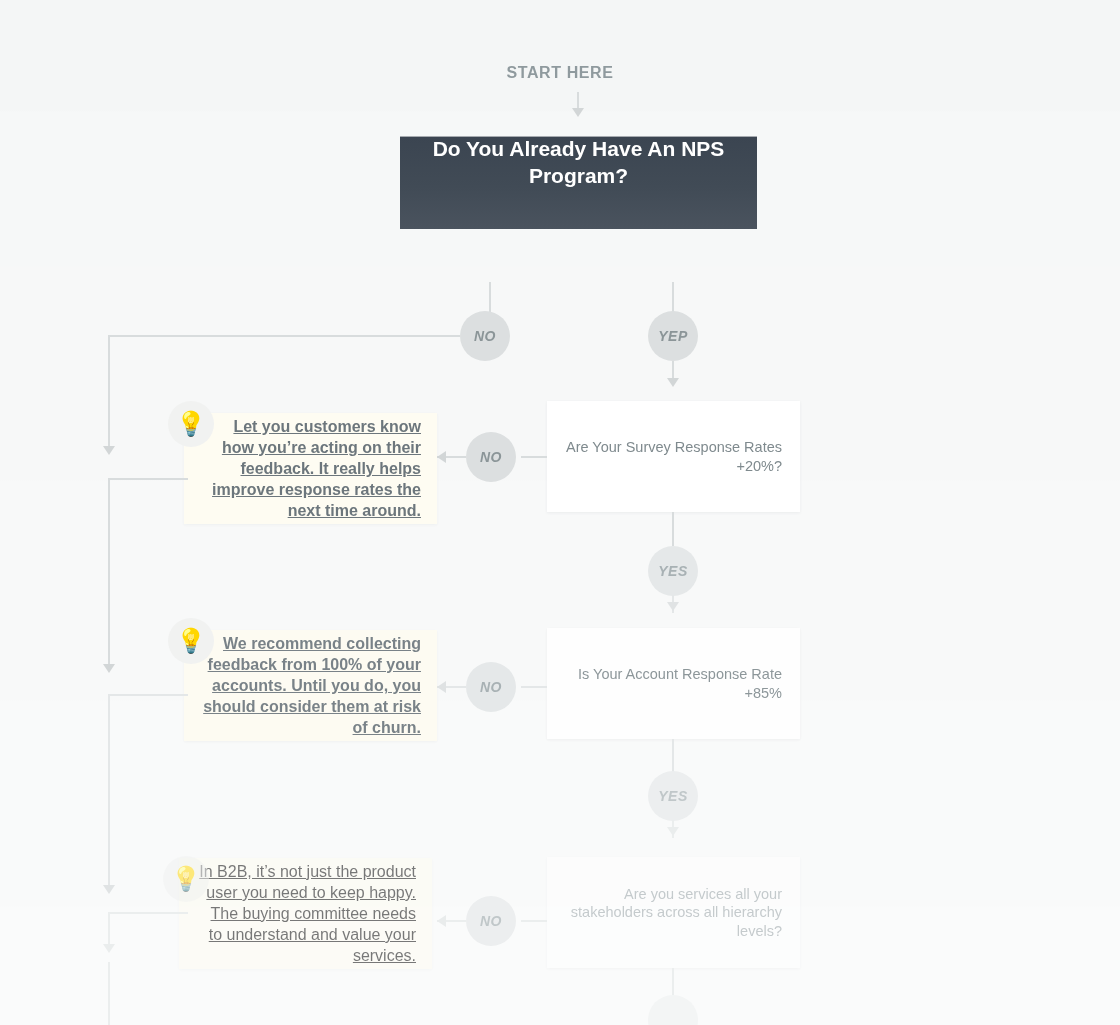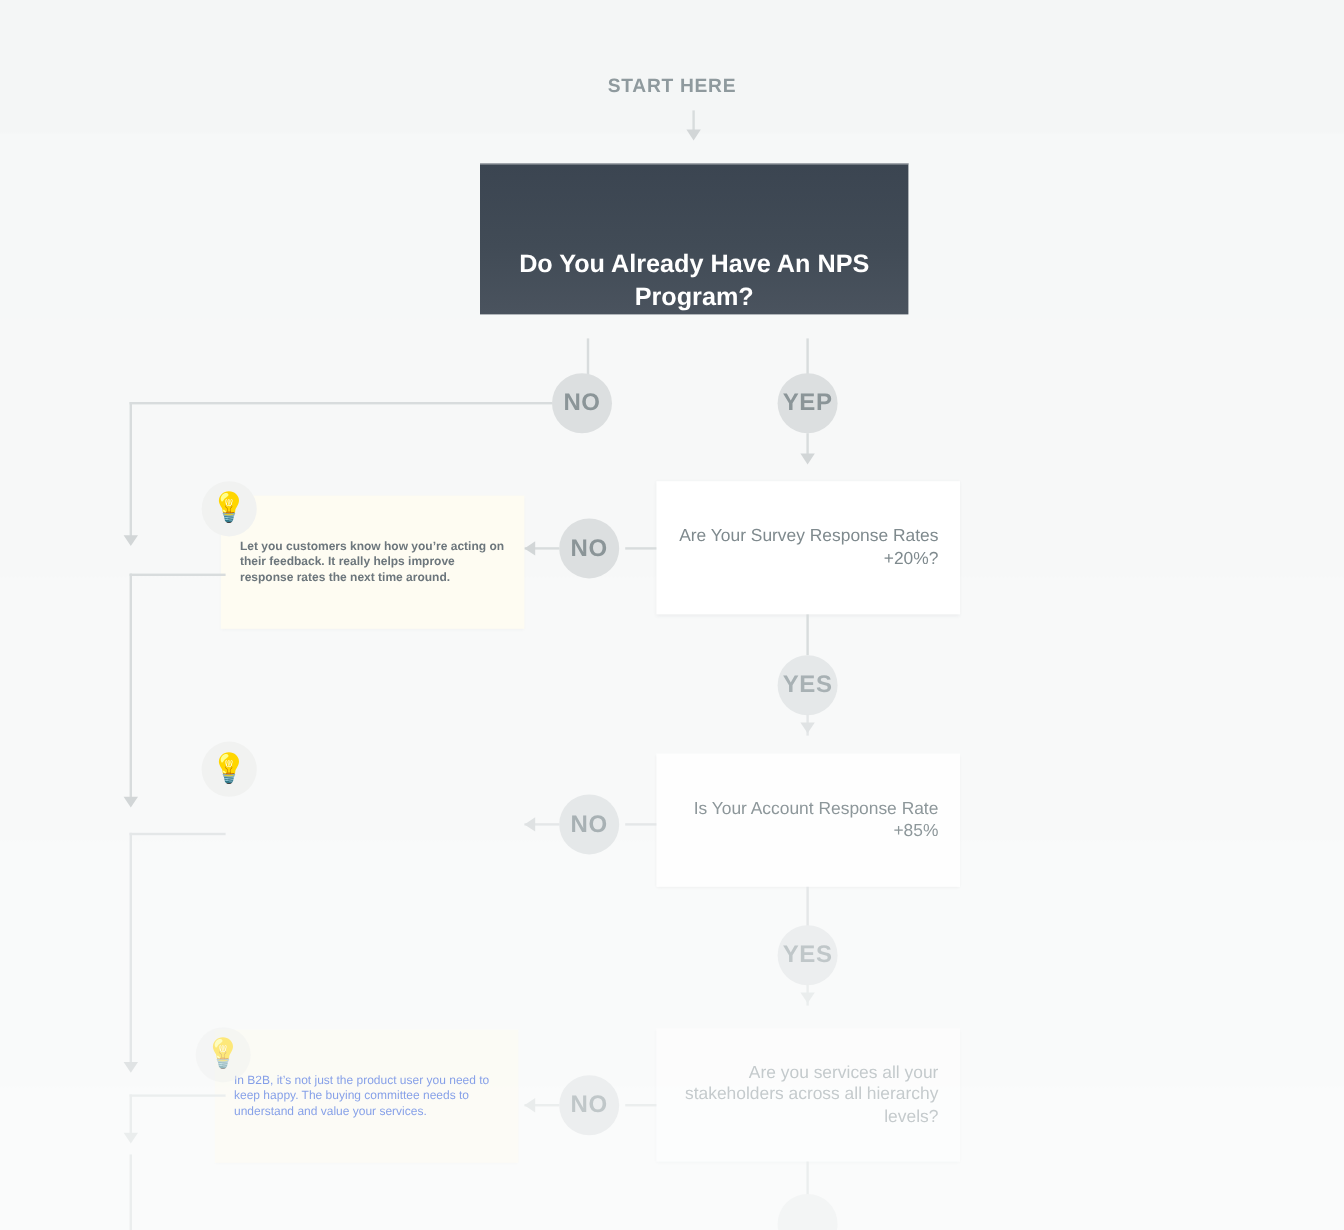--- a/index.html
+++ b/index.html
@@ -80,49 +80,50 @@
     letter-spacing: 0.6px;
     color: #8f9a9e;
   }
 
   
   #root-box {
     position: absolute;
     left: 400px;
     top: 136px;
     width: 357px;
-    height: 126px;
+    height: 93px;
     background: linear-gradient(180deg, #3b4551 0%, #414b56 55%, #4a535e 100%);
     box-shadow: 0 1px 0 rgba(255,255,255,0.55) inset;
     display: flex;
-    align-items: flex-end;
+    align-items: flex-start;
     justify-content: center;
   }
   #root-box .txt {
     color: #ffffff;
     font-size: 21px;
     font-weight: bold;
     line-height: 1.28;
     text-align: center;
     padding: 0 24px;
   }
 
   
   .badge {
     position: absolute;
     width: 50px; height: 50px;
     border-radius: 50%;
     background: #dcdfe0;
     color: #8b9598;
-    font-size: 20px;
+    font-size: 14px;
     font-weight: bold;
     letter-spacing: 0.5px;
     display: flex;
     align-items: center;
     justify-content: center;
+    font-style: italic;
   }
   .badge.faded { background: #e5e8e9; color: #a8b1b4; }
   .badge.faded2 { background: #eceeef; color: #c0c7c9; }
 
   
   .qcard {
     position: absolute;
     background: #ffffff;
     display: flex;
     align-items: center;
@@ -143,28 +144,29 @@
   .tipcard {
     position: absolute;
     background: #fefcf2;
     display: flex;
     align-items: center;
     justify-content: center;
     box-shadow: 0 1px 3px rgba(60,72,80,0.05);
   }
   .tipcard .txt {
     color: #6c767c;
-    font-size: 10px;
+    font-size: 16px;
     font-weight: bold;
     line-height: 1.32;
-    text-align: left;
+    text-align: right;
     padding: 0 16px;
+    text-decoration: underline;
   }
   .tipcard.dim { opacity: 0.52; }
-  .tipcard.dim .txt { font-weight: normal; color: #1d4ed8; }
+  .tipcard.dim .txt { font-weight: normal; color: #000000; }
 
   .bulb {
     position: absolute;
     width: 46px; height: 46px;
     border-radius: 50%;
     background: #f1f2f1;
     display: flex;
     align-items: center;
     justify-content: center;
     font-size: 24px;
@@ -232,20 +234,23 @@
 
   <div class="qcard" style="left:547px; top:628px; width:253px; height:111px; opacity:0.88;">
     <span class="txt">Is Your Account Response Rate +85%</span>
   </div>
 
   <div class="hline faded" style="left:521px; top:686px; width:26px;"></div>
   <div class="badge faded" style="left:466px; top:662px;">NO</div>
   <div class="hline faded" style="left:437px; top:686px; width:29px;"></div>
   <div class="arrow-left faded" style="left:437px; top:681px;"></div>
 
+  <div class="tipcard" style="left:184px; top:630px; width:253px; height:111px; opacity:0.9;">
+    <span class="txt">We recommend collecting feedback from 100% of your accounts. Until you do, you should consider them at risk of churn.</span>
+  </div>
   <div class="bulb" style="left:168px; top:618px;">
     <span>💡</span>
   </div>
 
   <div class="hline faded" style="left:108px; top:694px; width:80px;"></div>
   <div class="vline faded" style="left:108px; top:694px; height:193px;"></div>
   <div class="arrow-down faded" style="left:103px; top:885px;"></div>
 
   <div class="vline faded" style="left:672px; top:739px; height:33px;"></div>
   <div class="badge faded2" style="left:648px; top:771px;">YES</div>

